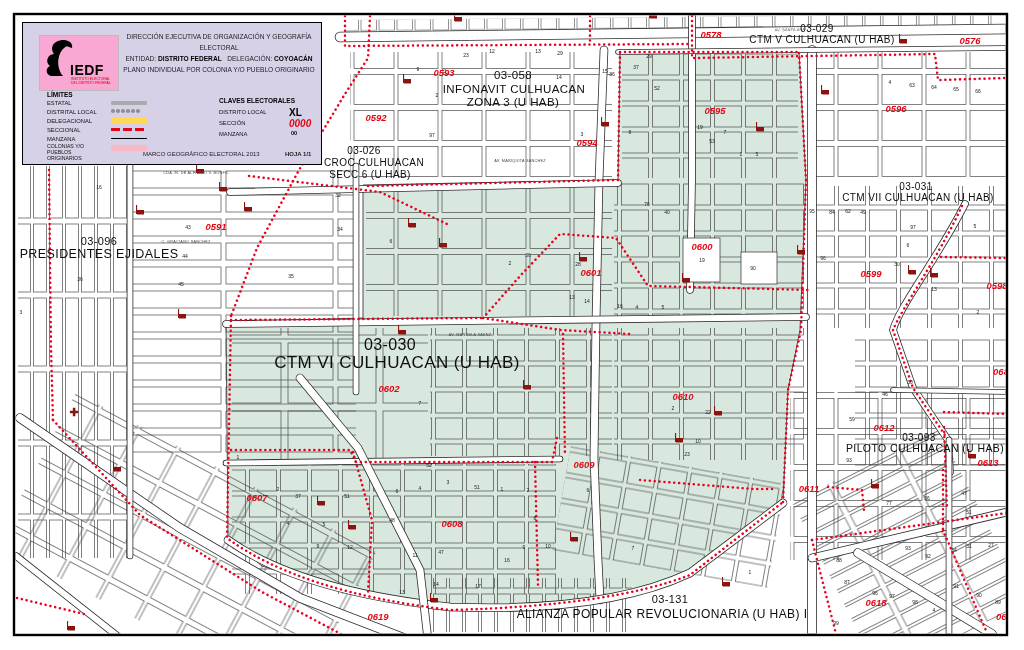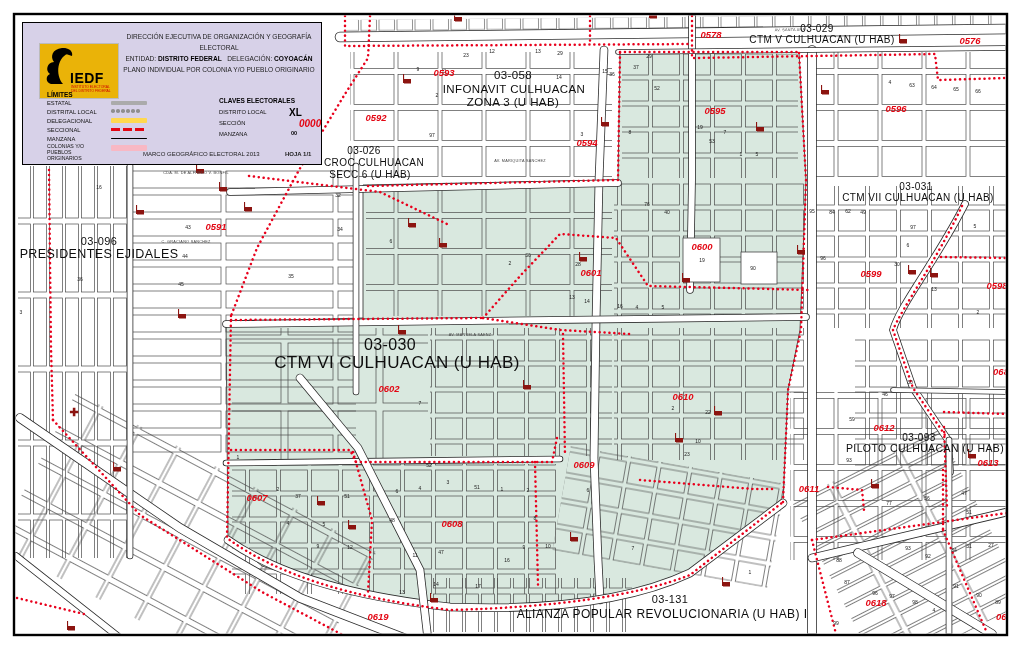--- a/index.html
+++ b/index.html
@@ -6,21 +6,21 @@
   .stage{position:relative;width:1024px;height:650px;background:#fff;overflow:hidden;
          font-family:"Liberation Sans",sans-serif;}
   svg{position:absolute;left:0;top:0;}
   
   .legend{position:absolute;left:22px;top:22px;width:300px;height:143px;
           background:#d7d1e8;border:1.6px solid #000;box-sizing:border-box;z-index:5;}
   .legend .abs{position:absolute;}
   .lg-header{left:96px;top:8px;width:200px;text-align:center;font-size:6.6px;color:#222;line-height:11px;}
   .lg-header b{color:#000;}
   .lg-title{left:0;top:46px;width:300px;text-align:center;font-weight:bold;font-size:13px;color:#000;letter-spacing:.4px;}
-  .logo-box{left:16px;top:20px;width:78px;height:54px;background:#eab308;border:.5px solid #bbb;}
+  .logo-box{left:16px;top:12px;width:78px;height:54px;background:#f9a8d4;border:.5px solid #bbb;}
   .logo-iedf{position:absolute;left:30px;top:26px;font-weight:bold;font-size:14px;letter-spacing:.5px;color:#000;}
   .logo-sub{position:absolute;left:31px;top:41px;font-size:3.4px;color:#c00;line-height:4px;}
   .sec-h{font-weight:bold;font-size:6.5px;color:#000;}
   .row-l{font-size:5.8px;color:#111;}
   .sym{position:absolute;width:36px;}
   .bar{height:4px;border-radius:1px;}
   .dots{display:flex;gap:1.5px;}
   .dots i{width:3.6px;height:3.6px;border-radius:50%;background:#8f8f8f;display:block;}
   .dashes{display:flex;gap:3px;}
   .dashes i{width:9px;height:2.6px;background:#e30613;display:block;}
@@ -526,20 +526,20 @@
         <div class="bar" style="background:#000;height:1.3px;"></div>
       </div>
     <div class="abs sym" style="left:88px;top:122px;">
         <div class="bar" style="background:#f8b8c4;height:6px;"></div>
       </div>
 
     <div class="abs sec-h" style="left:196px;top:74px;">CLAVES ELECTORALES</div>
     <div class="abs row-l" style="left:196px;top:86px;">DISTRITO LOCAL</div>
     <div class="abs val" style="left:266px;top:84px;">XL</div>
     <div class="abs row-l" style="left:196px;top:97px;">SECCIÓN</div>
-    <div class="abs val red" style="left:276px;top:95px;text-align:right;">0000</div>
+    <div class="abs val red" style="left:266px;top:95px;text-align:right;">0000</div>
     <div class="abs row-l" style="left:196px;top:108px;">MANZANA</div>
     <div class="abs val" style="left:268px;top:107px;font-size:5.5px;">00</div>
 
     <div class="abs lg-foot" style="left:120px;top:128px;">MARCO GEOGRÁFICO ELECTORAL  2013</div>
     <div class="abs lg-foot" style="left:262px;top:128px;font-weight:bold;">HOJA 1/1</div>
   </div>
 </div>
 
 </body></html>

